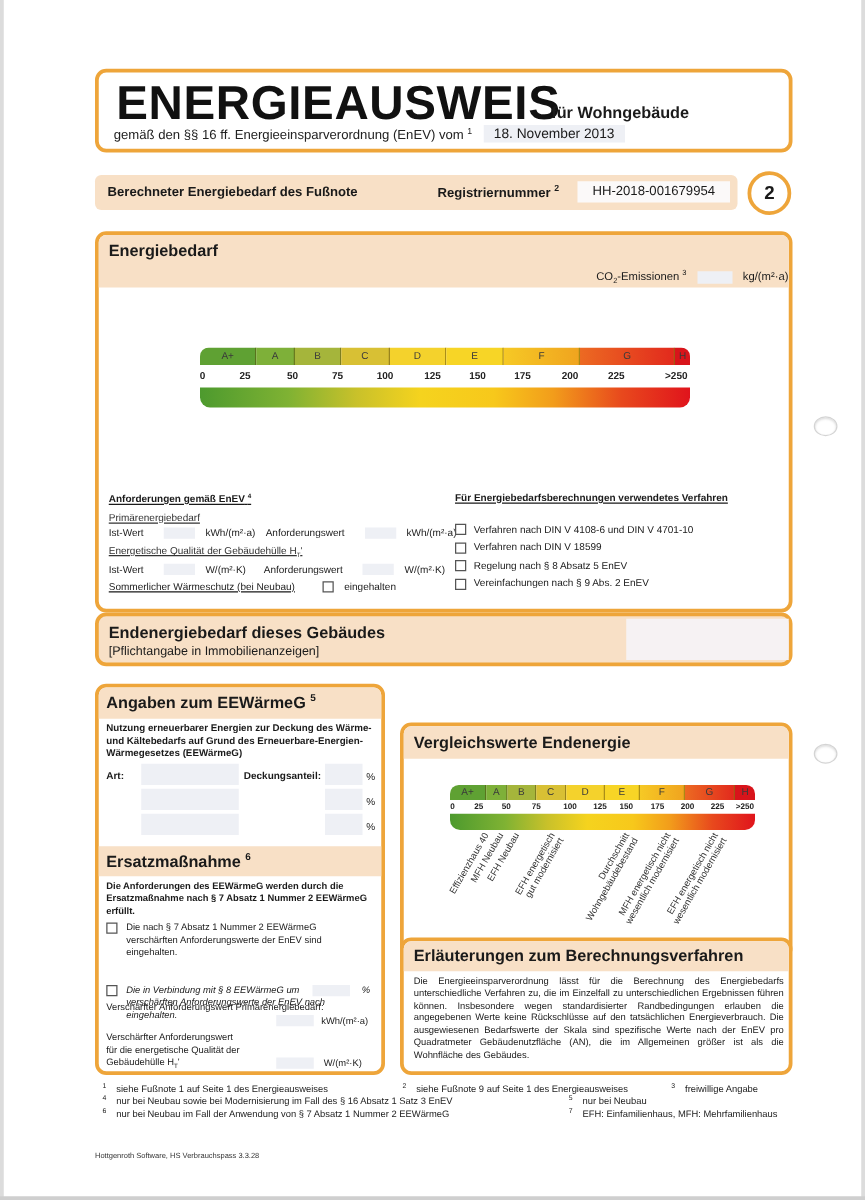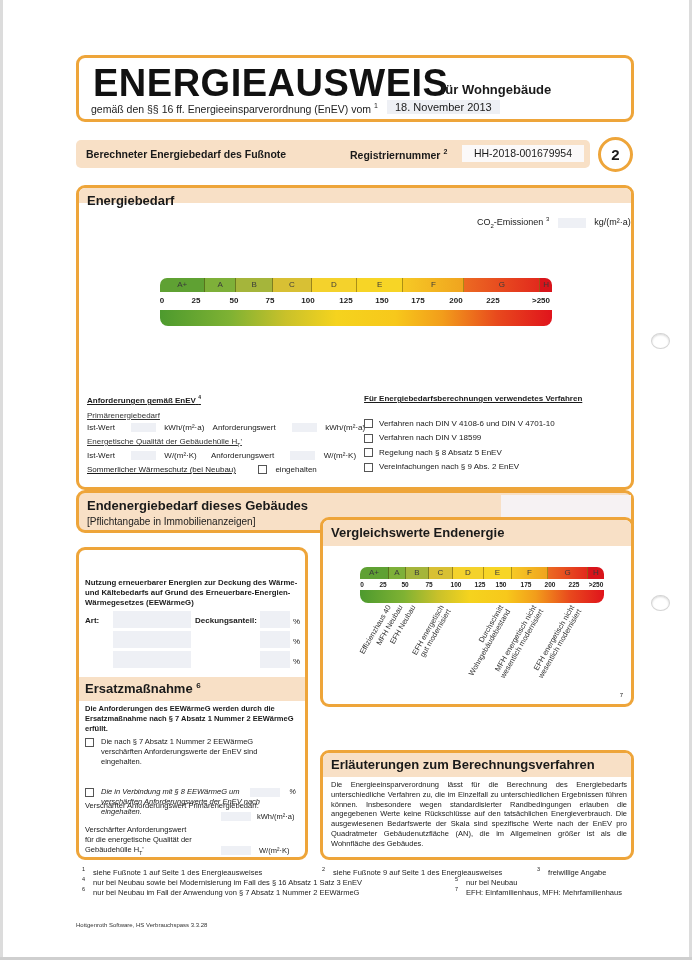--- a/index.html
+++ b/index.html
@@ -71,21 +71,21 @@
 </div>
 
 <div class="bar2">
   <span class="t1">Berechneter Energiebedarf des Fußnote</span>
   <span class="t2"><span>Registriernummer</span> <sup>2</sup></span>
   <span class="reg">HH-2018-001679954</span>
 </div>
 <div class="page-num">2</div>
 
 <div class="box" style="left:76px;top:185px;width:558px;height:305px;">
-  <div class="box-head abs" style="left:0;top:0;width:552px;height:15px;border-radius:6px 6px 0 0;">
+  <div class="box-head abs" style="left:0;top:0;width:552px;height:42px;border-radius:6px 6px 0 0;">
     <span class="sec-title abs" style="left:8px;top:5px;">Energiebedarf</span>
   </div>
   <div class="abs" style="left:398px;top:28px;font-size:9px;">
     <span>CO<sub style="font-size:6px;">2</sub>-Emissionen</span> <sup style="font-size:6px;">3</sup>
     <span class="field" style="width:28px;height:10px;margin:0 6px;vertical-align:middle;"></span>
     <span>kg/(m²·a)</span>
   </div>
 
   <div class="scale-top" style="left:81px;top:90px;width:392px;">
     <div style="width:46px;background:#5fa133;">A+</div>
@@ -149,20 +149,23 @@
   </div>
 </div>
 
 <div class="box" style="left:76px;top:490px;width:558px;height:43px;background:#f8e0c6;">
   <div class="abs" style="left:8px;top:5px;font-size:13px;font-weight:bold;">Endenergiebedarf dieses Gebäudes</div>
   <div class="abs" style="left:8px;top:23px;font-size:10px;">[Pflichtangabe in Immobilienanzeigen]</div>
   <div class="abs" style="left:422px;top:2px;width:130px;height:33px;background:#f6f2f3;"></div>
 </div>
 
 <div class="box" style="left:76px;top:547px;width:232px;height:313px;">
+  <div class="box-head abs" style="left:0;top:0;width:226px;height:25px;border-radius:6px 6px 0 0;">
+    <span class="abs" style="left:6px;top:4px;font-size:13px;font-weight:bold;"><span>Angaben zum EEWärmeG</span> <sup style="font-size:8px;">5</sup></span>
+  </div>
   <div class="abs" style="left:6px;top:28px;width:215px;font-size:7.8px;font-weight:bold;line-height:10px;">Nutzung erneuerbarer Energien zur Deckung des Wärme-und Kältebedarfs auf Grund des Erneuerbare-Energien-Wärmegesetzes (EEWärmeG)</div>
   <div class="abs small" style="left:6px;top:66px;font-weight:bold;">Art:</div>
   <div class="abs small" style="left:116px;top:66px;font-weight:bold;">Deckungsanteil:</div>
   <div class="abs field" style="left:34px;top:61px;width:78px;height:17px;"></div>
   <div class="abs field" style="left:34px;top:81px;width:78px;height:17px;"></div>
   <div class="abs field" style="left:34px;top:101px;width:78px;height:17px;"></div>
   <div class="abs field" style="left:181px;top:61px;width:30px;height:17px;"></div>
   <div class="abs field" style="left:181px;top:81px;width:30px;height:17px;"></div>
   <div class="abs field" style="left:181px;top:101px;width:30px;height:17px;"></div>
   <div class="abs small" style="left:214px;top:67px;">%</div>
@@ -187,21 +190,21 @@
   <div class="abs" style="left:178px;top:262px;font-size:7.5px;">kWh/(m²·a)</div>
   <div class="abs" style="left:6px;top:275px;font-size:7.5px;line-height:10px;">
     <div>Verschärfter Anforderungswert</div>
     <div>für die energetische Qualität der</div>
     <div><span>Gebäudehülle H</span><sub style="font-size:5px;">T</sub>'</div>
   </div>
   <div class="abs field" style="left:142px;top:296px;width:30px;height:9px;"></div>
   <div class="abs" style="left:180px;top:296px;font-size:7.5px;">W/(m²·K)</div>
 </div>
 
-<div class="box" style="left:320px;top:517px;width:314px;height:190px;">
+<div class="box" style="left:320px;top:578px;width:314px;height:190px;">
   <div class="box-head abs" style="left:0;top:0;width:308px;height:26px;border-radius:6px 6px 0 0;">
     <span class="abs" style="left:8px;top:5px;font-size:13px;font-weight:bold;">Vergleichswerte Endenergie</span>
   </div>
   <div class="scale-top" style="left:37px;top:47px;width:244px;height:12px;">
     <div style="width:29px;background:#5fa133;line-height:12px;">A+</div>
     <div style="width:17px;background:#7eb039;line-height:12px;">A</div>
     <div style="width:23px;background:#a5b53b;line-height:12px;">B</div>
     <div style="width:24px;background:#d8c034;line-height:12px;">C</div>
     <div style="width:31px;background:#f4d22c;line-height:12px;">D</div>
     <div style="width:28px;background:#f7d526;line-height:12px;">E</div>

